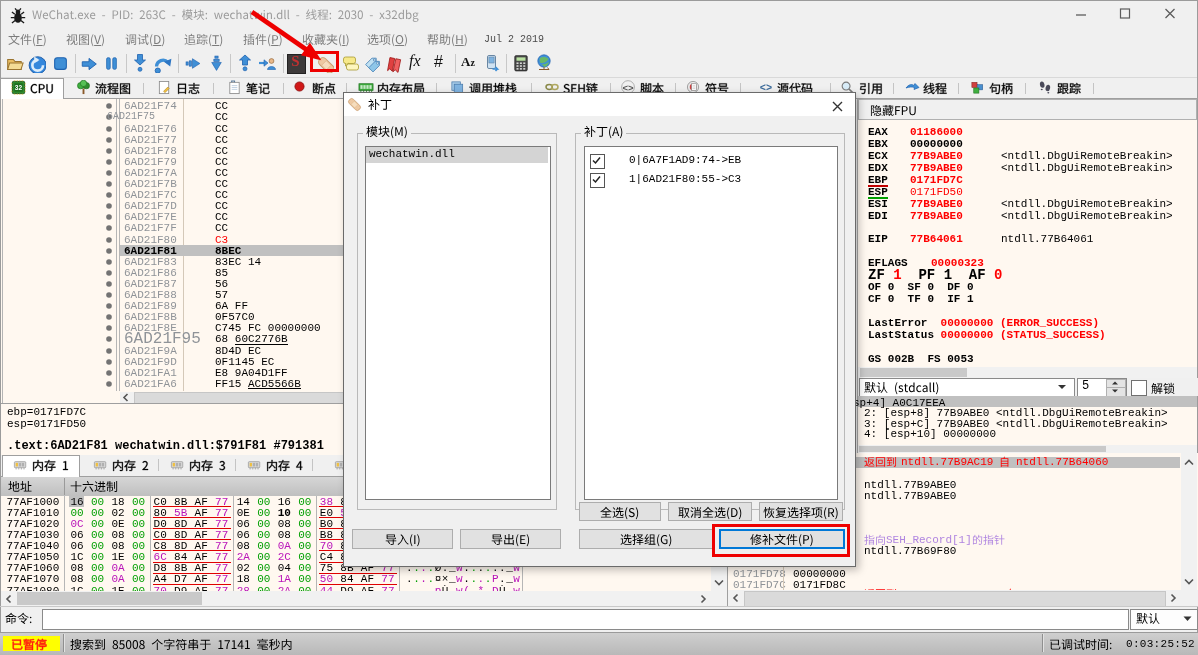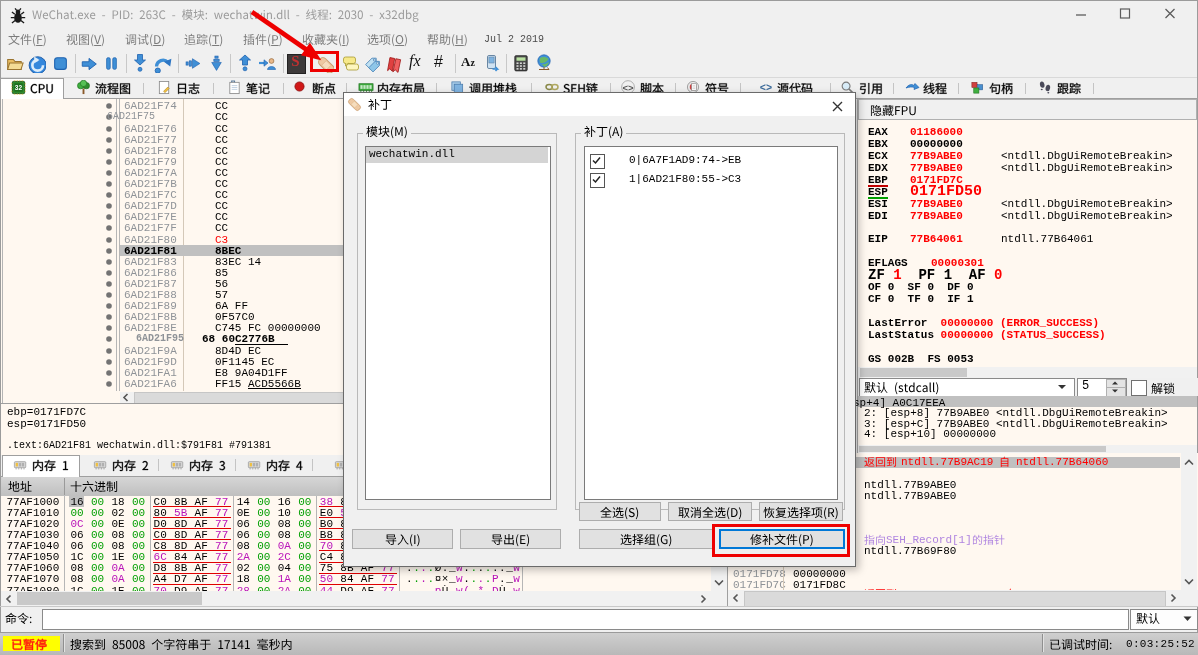--- a/index.html
+++ b/index.html
@@ -729,22 +729,22 @@
 <div class="m " style="left:124.0px;top:311.2px;font-size:11px;color:#8f9398;font-weight:400;letter-spacing:0.00px">6AD21F8B</div>
 <div class="m " style="left:215.0px;top:311.2px;font-size:11px;color:#000;font-weight:400;letter-spacing:0.00px">0F57C0</div>
 <svg class="t" style="left:105px;top:324.4px" width="8" height="8">
     <circle cx="4" cy="4" r="2.8" fill="#737373"></circle>
   </svg>
 <div class="m " style="left:124.0px;top:322.3px;font-size:11px;color:#8f9398;font-weight:400;letter-spacing:0.00px">6AD21F8E</div>
 <div class="m " style="left:215.0px;top:322.3px;font-size:11px;color:#000;font-weight:400;letter-spacing:0.00px">C745&nbsp;FC&nbsp;00000000</div>
 <svg class="t" style="left:105px;top:335.4px" width="8" height="8">
     <circle cx="4" cy="4" r="2.8" fill="#737373"></circle>
   </svg>
-<div class="m " style="left:136px;top:333.4px;font-size:10px;color:#8f9398;font-weight:700;letter-spacing:0.00px">6AD21F95</div>
-<div class="m " style="left:202px;top:333.4px;font-size:11px;color:#000;font-weight:700;letter-spacing:0.00px">68&nbsp;60C2776B</div>
+<div class="m " style="left:124.0px;top:333.4px;font-size:16px;color:#8f9398;font-weight:400;letter-spacing:0.00px">6AD21F95</div>
+<div class="m " style="left:215.0px;top:333.4px;font-size:11px;color:#000;font-weight:400;letter-spacing:0.00px">68&nbsp;60C2776B</div>
 <div class="" style="left:234.8px;top:343.9px;width:52.8px;height:1.0px;background:#000"></div>
 <svg class="t" style="left:105px;top:346.6px" width="8" height="8">
     <circle cx="4" cy="4" r="2.8" fill="#737373"></circle>
   </svg>
 <div class="m " style="left:124.0px;top:344.5px;font-size:11px;color:#8f9398;font-weight:400;letter-spacing:0.00px">6AD21F9A</div>
 <div class="m " style="left:215.0px;top:344.5px;font-size:11px;color:#000;font-weight:400;letter-spacing:0.00px">8D4D&nbsp;EC</div>
 <svg class="t" style="left:105px;top:357.6px" width="8" height="8">
     <circle cx="4" cy="4" r="2.8" fill="#737373"></circle>
   </svg>
 <div class="m " style="left:124.0px;top:355.6px;font-size:11px;color:#8f9398;font-weight:400;letter-spacing:0.00px">6AD21F9D</div>
@@ -761,21 +761,21 @@
 <div class="m " style="left:215.0px;top:377.8px;font-size:11px;color:#000;font-weight:400;letter-spacing:0.00px">FF15&nbsp;ACD5566B</div>
 <div class="" style="left:248.0px;top:388.3px;width:52.8px;height:1.0px;background:#000"></div>
 <div class="" style="left:120.0px;top:392.0px;width:736.0px;height:11.0px;background:#f1f1f1"></div>
 <svg class="t" style="left:121px;top:393px" width="10" height="9" viewBox="0 0 10 9">
     <path d="M6.5 1 L3 4.5 L6.5 8" stroke="#555" stroke-width="1.6" fill="none"></path>
   </svg>
 <div class="" style="left:134.0px;top:392.0px;width:722.0px;height:11.0px;background:#dadada;border:1px solid #c6c6c6"></div>
 <div style="position:absolute;left:1px;top:403px;width:855px;height:52px;background:#fff8f0;border-top:1px solid #9f9f9f"></div>
 <div class="m " style="left:7.0px;top:406.0px;font-size:11px;color:#000;font-weight:400;letter-spacing:0.00px">ebp=0171FD7C</div>
 <div class="m " style="left:7.0px;top:418.0px;font-size:11px;color:#000;font-weight:400;letter-spacing:0.00px">esp=0171FD50</div>
-<div class="m " style="left:7.0px;top:440.0px;font-size:10px;color:#000;font-weight:400;letter-spacing:0.00px">.text:6AD21F81&nbsp;wechatwin.dll:$791F81&nbsp;#791381</div>
+<div class="m " style="left:7.0px;top:440.0px;font-size:12px;color:#000;font-weight:700;letter-spacing:0.00px">.text:6AD21F81&nbsp;wechatwin.dll:$791F81&nbsp;#791381</div>
 <div class="" style="left:856.0px;top:99.0px;width:2.0px;height:356.0px;background:#f0f0f0"></div>
 <div class="" style="left:857.0px;top:99.0px;width:1.0px;height:356.0px;background:#a8a8a8"></div>
 <div style="position:absolute;left:858px;top:99px;width:339px;height:280px;background:#fff8f0"></div>
 <div style="position:absolute;left:858px;top:99px;width:339px;height:21px;background:#f0f0f0;border:1px solid #b0b0b0;box-sizing:border-box"></div>
 <svg class="t " style="left:870.0px;top:103.0px" width="47" height="15">
     <g fill="#000" transform="translate(0,12) scale(0.012000,-0.012000)">
       <use href="#g81" x="0"></use>
       <use href="#g44" x="1000"></use>
       <use href="#g32" x="2000"></use>
       <use href="#g9" x="2552"></use>
@@ -789,33 +789,33 @@
 <div class="m " style="left:868.0px;top:149.7px;font-size:11px;color:#000;font-weight:700;letter-spacing:0.00px">ECX</div>
 <div class="m " style="left:910.0px;top:149.7px;font-size:11px;color:#ff0000;font-weight:700;letter-spacing:0.00px">77B9ABE0</div>
 <div class="m " style="left:1001.0px;top:149.7px;font-size:11px;color:#000;font-weight:400;letter-spacing:0.00px">&lt;ntdll.DbgUiRemoteBreakin&gt;</div>
 <div class="m " style="left:868.0px;top:161.8px;font-size:11px;color:#000;font-weight:700;letter-spacing:0.00px">EDX</div>
 <div class="m " style="left:910.0px;top:161.8px;font-size:11px;color:#ff0000;font-weight:700;letter-spacing:0.00px">77B9ABE0</div>
 <div class="m " style="left:1001.0px;top:161.8px;font-size:11px;color:#000;font-weight:400;letter-spacing:0.00px">&lt;ntdll.DbgUiRemoteBreakin&gt;</div>
 <div class="m " style="left:868.0px;top:173.9px;font-size:11px;color:#000;font-weight:700;letter-spacing:0.00px">EBP</div>
 <div class="m " style="left:910.0px;top:173.9px;font-size:11px;color:#ff0000;font-weight:700;letter-spacing:0.00px">0171FD7C</div>
 <div class="" style="left:868.0px;top:184.9px;width:19.8px;height:2.0px;background:#c00000"></div>
 <div class="m " style="left:868.0px;top:186.0px;font-size:11px;color:#000;font-weight:700;letter-spacing:0.00px">ESP</div>
-<div class="m " style="left:910.0px;top:186.0px;font-size:15px;color:#ff0000;font-weight:700;letter-spacing:0.00px">0171FD50</div>
+<div class="m " style="left:910.0px;top:186.0px;font-size:11px;color:#ff0000;font-weight:400;letter-spacing:0.00px">0171FD50</div>
 <div class="" style="left:868.0px;top:197.0px;width:19.8px;height:2.0px;background:#00a000"></div>
 <div class="m " style="left:868.0px;top:198.1px;font-size:11px;color:#000;font-weight:700;letter-spacing:0.00px">ESI</div>
 <div class="m " style="left:910.0px;top:198.1px;font-size:11px;color:#ff0000;font-weight:700;letter-spacing:0.00px">77B9ABE0</div>
 <div class="m " style="left:1001.0px;top:198.1px;font-size:11px;color:#000;font-weight:400;letter-spacing:0.00px">&lt;ntdll.DbgUiRemoteBreakin&gt;</div>
 <div class="m " style="left:868.0px;top:210.2px;font-size:11px;color:#000;font-weight:700;letter-spacing:0.00px">EDI</div>
 <div class="m " style="left:910.0px;top:210.2px;font-size:11px;color:#ff0000;font-weight:700;letter-spacing:0.00px">77B9ABE0</div>
 <div class="m " style="left:1001.0px;top:210.2px;font-size:11px;color:#000;font-weight:400;letter-spacing:0.00px">&lt;ntdll.DbgUiRemoteBreakin&gt;</div>
 <div class="m " style="left:868.0px;top:233.2px;font-size:11px;color:#000;font-weight:700;letter-spacing:0.00px">EIP</div>
 <div class="m " style="left:910.0px;top:233.2px;font-size:11px;color:#ff0000;font-weight:700;letter-spacing:0.00px">77B64061</div>
 <div class="m " style="left:1001.0px;top:233.2px;font-size:11px;color:#000;font-weight:400;letter-spacing:0.00px">ntdll.77B64061</div>
 <div class="m " style="left:868.0px;top:257.0px;font-size:11px;color:#000;font-weight:700;letter-spacing:0.00px">EFLAGS</div>
-<div class="m " style="left:931.0px;top:257.0px;font-size:11px;color:#ff0000;font-weight:700;letter-spacing:0.00px">00000301</div>
+<div class="m " style="left:931.0px;top:257.0px;font-size:11px;color:#ff0000;font-weight:700;letter-spacing:0.00px">00000323</div>
 <div class="m" style="left:868.0px;top:269.1px;font-size:14px;font-weight:700;letter-spacing:0.00px"><span style="color:#000">ZF&nbsp;</span><span style="color:#ff0000">1</span><span style="color:#000">&nbsp;&nbsp;PF&nbsp;1&nbsp;&nbsp;AF&nbsp;</span><span style="color:#ff0000">0</span></div>
 <div class="m " style="left:868.0px;top:281.2px;font-size:11px;color:#000;font-weight:700;letter-spacing:0.00px">OF&nbsp;0&nbsp;&nbsp;SF&nbsp;0&nbsp;&nbsp;DF&nbsp;0</div>
 <div class="m " style="left:868.0px;top:292.8px;font-size:11px;color:#000;font-weight:700;letter-spacing:0.00px">CF&nbsp;0&nbsp;&nbsp;TF&nbsp;0&nbsp;&nbsp;IF&nbsp;1</div>
 <div class="m " style="left:868.0px;top:317.0px;font-size:11px;color:#000;font-weight:700;letter-spacing:0.00px">LastError&nbsp;&nbsp;</div>
 <div class="m " style="left:940.6px;top:317.0px;font-size:11px;color:#ff0000;font-weight:700;letter-spacing:0.00px">00000000&nbsp;(ERROR_SUCCESS)</div>
 <div class="m " style="left:868.0px;top:329.1px;font-size:11px;color:#000;font-weight:700;letter-spacing:0.00px">LastStatus&nbsp;</div>
 <div class="m " style="left:940.6px;top:329.1px;font-size:11px;color:#ff0000;font-weight:700;letter-spacing:0.00px">00000000&nbsp;(STATUS_SUCCESS)</div>
 <div class="m " style="left:868.0px;top:353.3px;font-size:11px;color:#000;font-weight:700;letter-spacing:0.00px">GS&nbsp;002B&nbsp;&nbsp;FS&nbsp;0053</div>
 <div class="" style="left:858.0px;top:367.0px;width:339.0px;height:11.0px;background:#f1f1f1"></div>
 <div class="" style="left:860.0px;top:368.0px;width:107.0px;height:9.0px;background:#c9c9c9"></div>
@@ -1070,21 +1070,21 @@
 <div class="m " style="left:70.5px;top:506.8px;font-size:11px;color:#04a004;font-weight:400;letter-spacing:0.00px">00</div>
 <div class="m " style="left:91.0px;top:506.8px;font-size:11px;color:#04a004;font-weight:400;letter-spacing:0.00px">00</div>
 <div class="m " style="left:111.5px;top:506.8px;font-size:11px;color:#000;font-weight:400;letter-spacing:0.00px">02</div>
 <div class="m " style="left:132.0px;top:506.8px;font-size:11px;color:#04a004;font-weight:400;letter-spacing:0.00px">00</div>
 <div class="m " style="left:153.6px;top:506.8px;font-size:11px;color:#000;font-weight:400;letter-spacing:0.00px">80</div>
 <div class="m " style="left:174.1px;top:506.8px;font-size:11px;color:#b913b9;font-weight:400;letter-spacing:0.00px">5B</div>
 <div class="m " style="left:194.6px;top:506.8px;font-size:11px;color:#000;font-weight:400;letter-spacing:0.00px">AF</div>
 <div class="m " style="left:215.1px;top:506.8px;font-size:11px;color:#b913b9;font-weight:400;letter-spacing:0.00px">77</div>
 <div class="m " style="left:236.7px;top:506.8px;font-size:11px;color:#000;font-weight:400;letter-spacing:0.00px">0E</div>
 <div class="m " style="left:257.2px;top:506.8px;font-size:11px;color:#04a004;font-weight:400;letter-spacing:0.00px">00</div>
-<div class="m " style="left:277.7px;top:506.8px;font-size:11px;color:#000;font-weight:400;letter-spacing:0.00px">10</div>
+<div class="m " style="left:277.7px;top:506.8px;font-size:11px;color:#000;font-weight:700;letter-spacing:0.00px">10</div>
 <div class="m " style="left:298.2px;top:506.8px;font-size:11px;color:#04a004;font-weight:400;letter-spacing:0.00px">00</div>
 <div class="m " style="left:319.8px;top:506.8px;font-size:11px;color:#000;font-weight:400;letter-spacing:0.00px">E0</div>
 <div class="m " style="left:340.3px;top:506.8px;font-size:11px;color:#b913b9;font-weight:400;letter-spacing:0.00px">5B</div>
 <div class="m " style="left:360.8px;top:506.8px;font-size:11px;color:#000;font-weight:400;letter-spacing:0.00px">AF</div>
 <div class="m " style="left:381.3px;top:506.8px;font-size:11px;color:#b913b9;font-weight:400;letter-spacing:0.00px">77</div>
 <div class="" style="left:152.6px;top:517.1px;width:78.0px;height:1.0px;background:#e00000"></div>
 <div class="" style="left:318.8px;top:517.1px;width:78.0px;height:1.0px;background:#e00000"></div>
 <div class="m" style="left:406px;top:506.8px;font-size:11px;letter-spacing:0.55px"><span style="color:#04a004">.</span><span style="color:#04a004">.</span><span style="color:#000">.</span><span style="color:#04a004">.</span><span style="color:#000">.</span><span style="color:#b913b9">[</span><span style="color:#000">_</span><span style="color:#b913b9">w</span><span style="color:#000">.</span><span style="color:#04a004">.</span><span style="color:#000">.</span><span style="color:#04a004">.</span><span style="color:#000">.</span><span style="color:#b913b9">[</span><span style="color:#000">_</span><span style="color:#b913b9">w</span></div>
 <div class="m " style="left:6.5px;top:517.9px;font-size:11px;color:#000;font-weight:400;letter-spacing:0.00px">77AF1020</div>
 <div class="m " style="left:70.5px;top:517.9px;font-size:11px;color:#b913b9;font-weight:400;letter-spacing:0.00px">0C</div>

